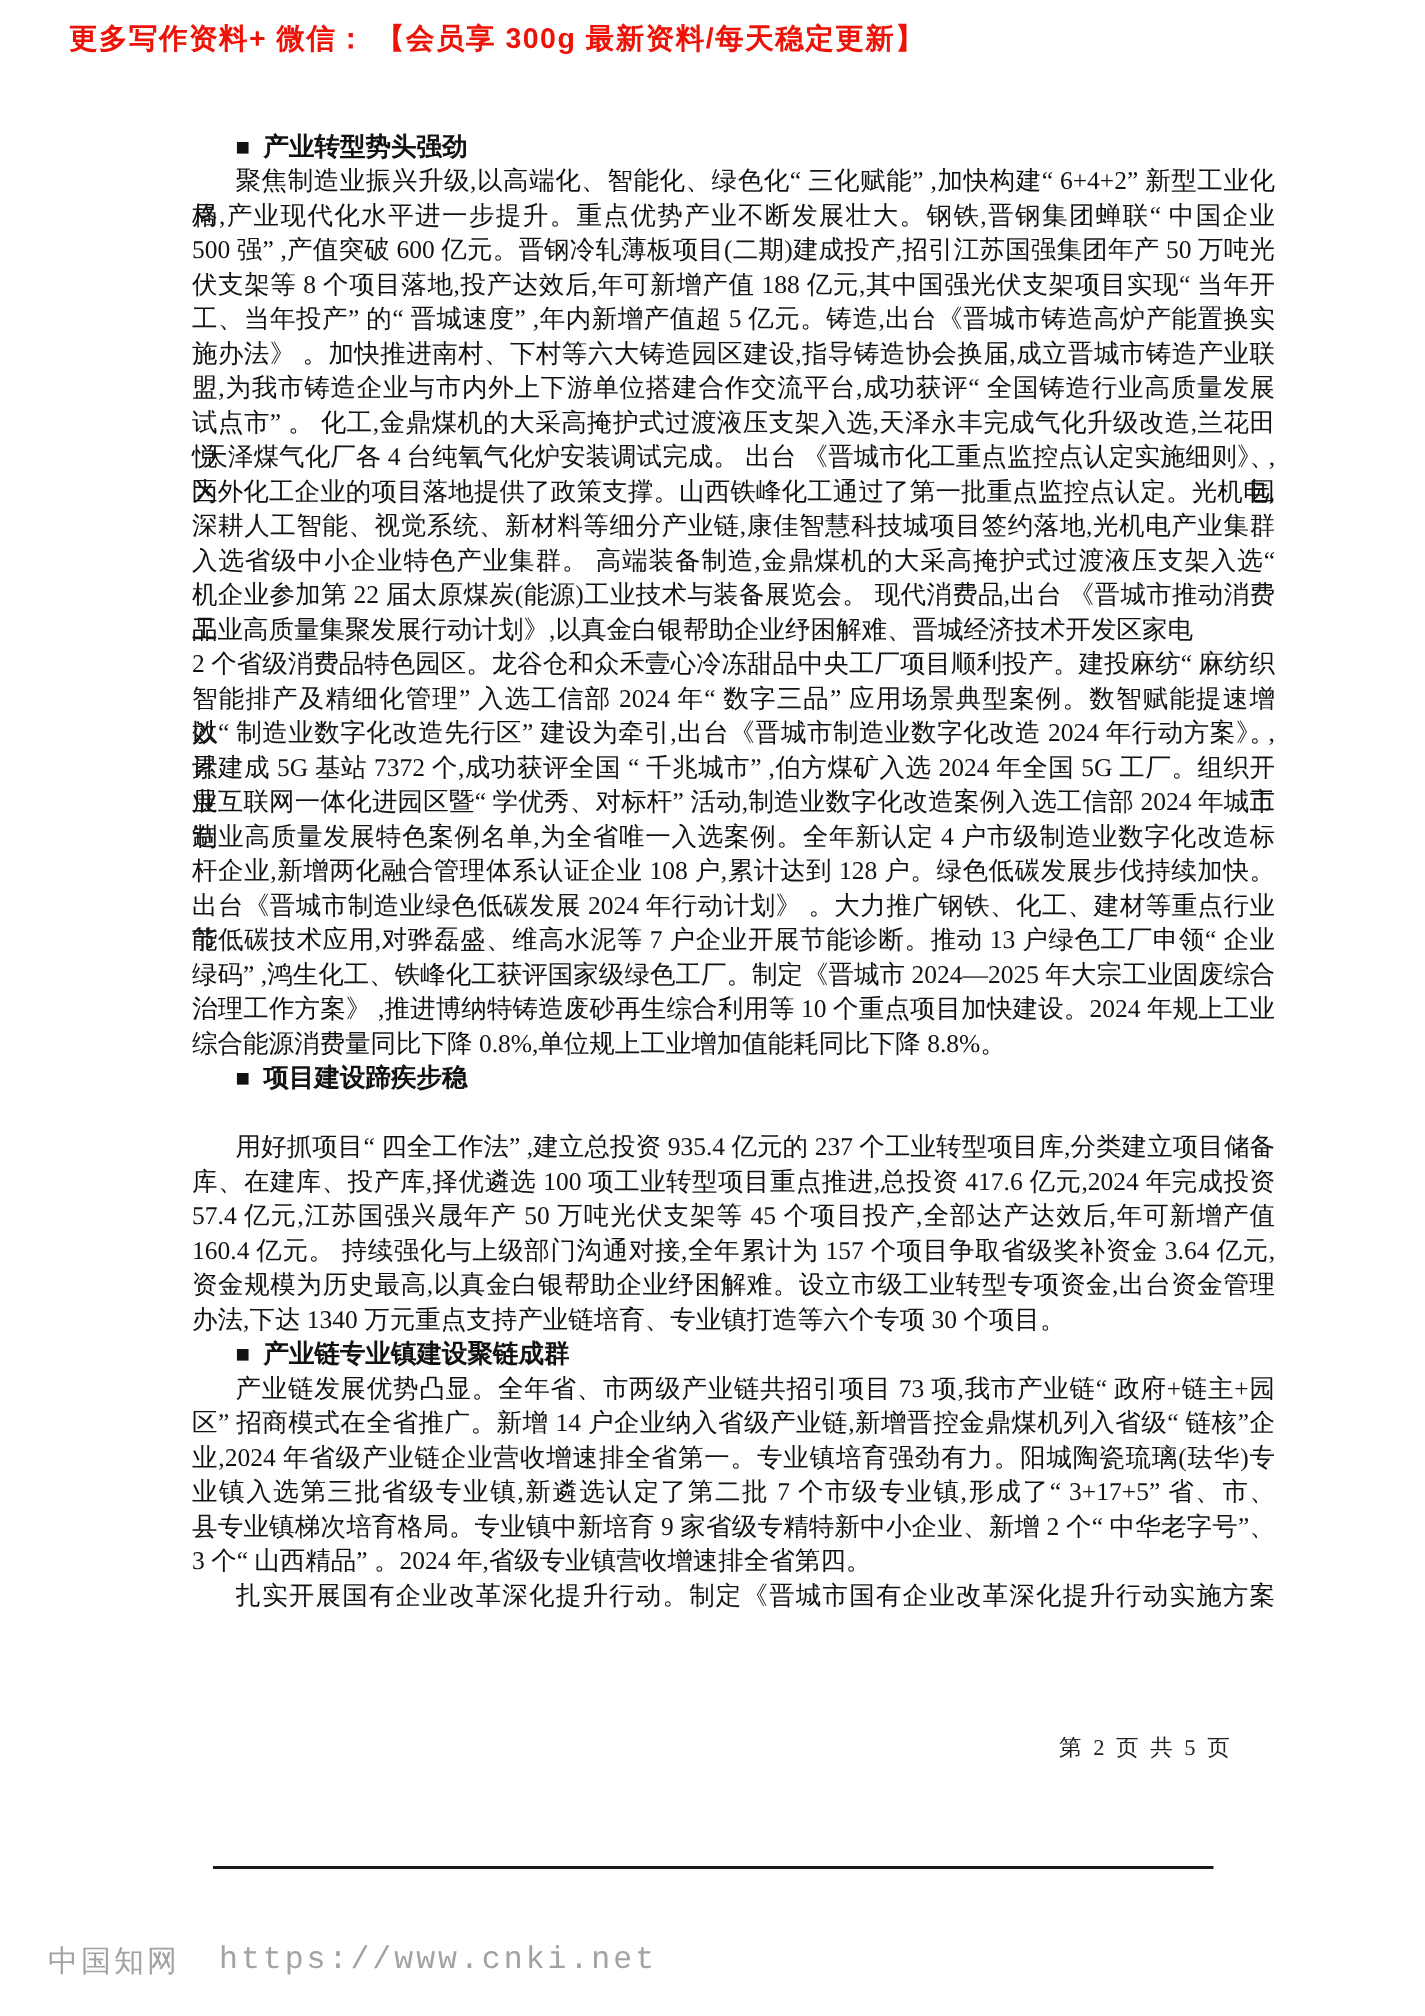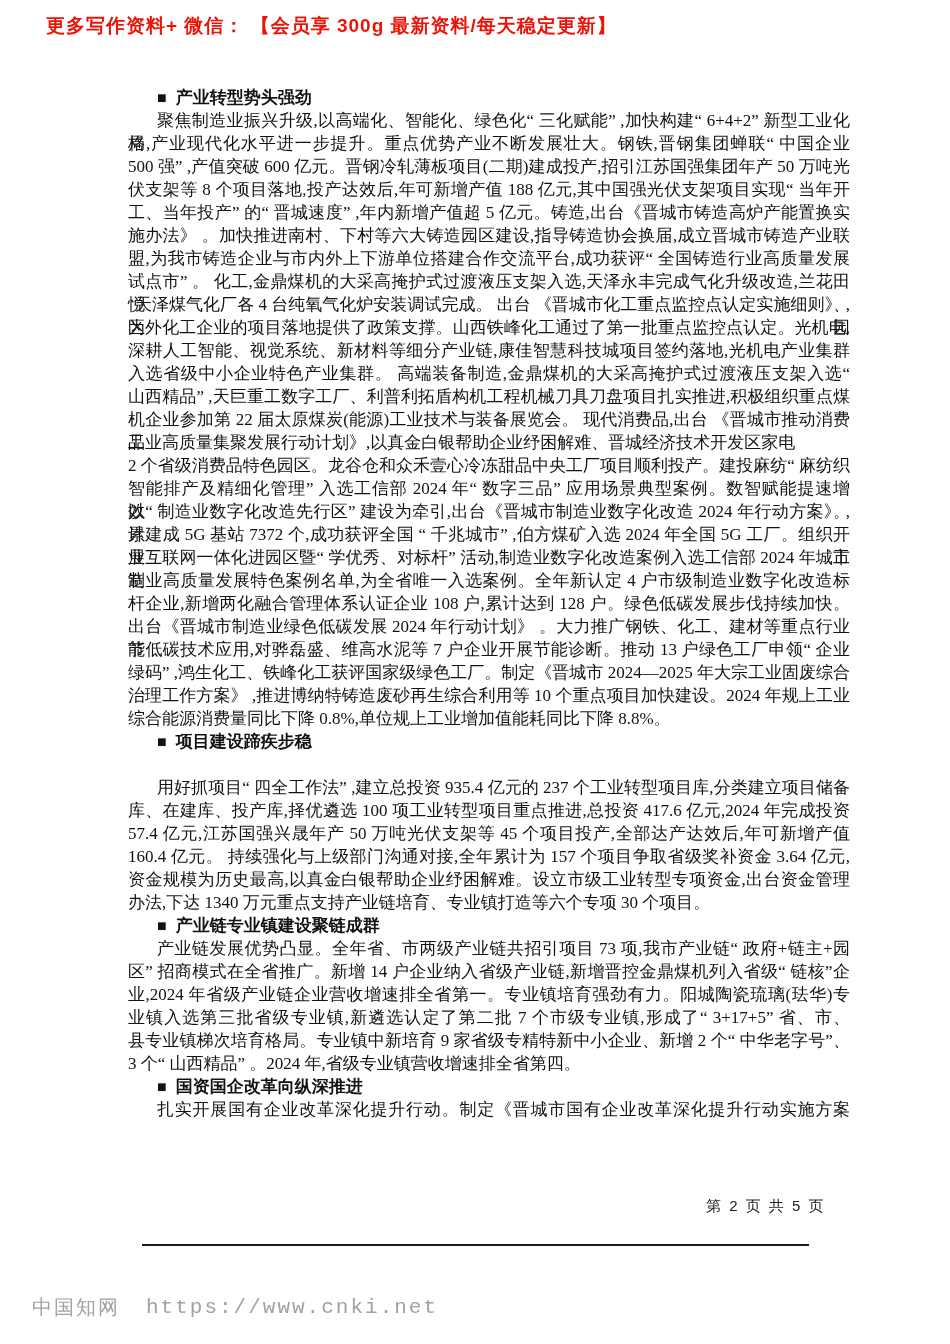--- a/index.html
+++ b/index.html
@@ -38,24 +38,24 @@
     padding-left:29px;
     font-family:"Liberation Sans","DejaVu Sans",sans-serif;
   }
   .line.heading .bullet{
     display:inline-block;
     margin-right:9px;
     font-size:16px;
   }
   .line.blank{height:23px;}
   #page-number{
-    position:absolute;left:706px;top:1197px;
+    position:absolute;left:706px;top:1156px;
     font-size:15px;color:#222;
     letter-spacing:2px;
-    font-family:Liberation Sans, sans-serif;
+    font-family:Liberation Serif, serif;
   }
   #divider{
     position:absolute;left:142px;top:1244px;
     width:667px;height:2px;background:#1a1a1a;
   }
   #watermark{
     position:absolute;left:32px;top:1294px;
     display:flex;align-items:center;
   }
   #wm-site{
@@ -84,21 +84,20 @@
       <div class="line fill">500 强” ,产值突破 600 亿元。晋钢冷轧薄板项目(二期)建成投产,招引江苏国强集团年产 50 万吨光</div>
       <div class="line fill">伏支架等 8 个项目落地,投产达效后,年可新增产值 188 亿元,其中国强光伏支架项目实现“ 当年开</div>
       <div class="line fill">工、当年投产” 的“ 晋城速度” ,年内新增产值超 5 亿元。铸造,出台《晋城市铸造高炉产能置换实</div>
       <div class="line fill">施办法》 。加快推进南村、下村等六大铸造园区建设,指导铸造协会换届,成立晋城市铸造产业联</div>
       <div class="line fill">盟,为我市铸造企业与市内外上下游单位搭建合作交流平台,成功获评“ 全国铸造行业高质量发展</div>
       <div class="line fill">试点市” 。 化工,金鼎煤机的大采高掩护式过渡液压支架入选,天泽永丰完成气化升级改造,兰花田悦、</div>
       <div class="line fill smallindent">天泽煤气化厂各 4 台纯氧气化炉安装调试完成。 出台 《晋城市化工重点监控点认定实施细则》 ,为园</div>
       <div class="line fill">区外化工企业的项目落地提供了政策支撑。山西铁峰化工通过了第一批重点监控点认定。光机电,</div>
       <div class="line fill">深耕人工智能、视觉系统、新材料等细分产业链,康佳智慧科技城项目签约落地,光机电产业集群</div>
       <div class="line fill">入选省级中小企业特色产业集群。 高端装备制造,金鼎煤机的大采高掩护式过渡液压支架入选“</div>
-      <div class="line fill">山西精品” ,天巨重工数字工厂、利普利拓盾构机工程机械刀具刀盘项目扎实推进,积极组织重点煤</div>
       <div class="line fill">机企业参加第 22 届太原煤炭(能源)工业技术与装备展览会。 现代消费品,出台 《晋城市推动消费品</div>
       <div class="line">工业高质量集聚发展行动计划》,以真金白银帮助企业纾困解难、晋城经济技术开发区家电</div>
       <div class="line fill">2 个省级消费品特色园区。龙谷仓和众禾壹心冷冻甜品中央工厂项目顺利投产。建投麻纺“ 麻纺织</div>
       <div class="line fill">智能排产及精细化管理” 入选工信部 2024 年“ 数字三品” 应用场景典型案例。数智赋能提速增效。</div>
       <div class="line fill">以“ 制造业数字化改造先行区” 建设为牵引,出台《晋城市制造业数字化改造 2024 年行动方案》 ,累</div>
       <div class="line fill">计建成 5G 基站 7372 个,成功获评全国 “ 千兆城市” ,伯方煤矿入选 2024 年全国 5G 工厂。组织开展工</div>
       <div class="line fill">业互联网一体化进园区暨“ 学优秀、对标杆” 活动,制造业数字化改造案例入选工信部 2024 年城市制</div>
       <div class="line fill">造业高质量发展特色案例名单,为全省唯一入选案例。全年新认定 4 户市级制造业数字化改造标</div>
       <div class="line fill">杆企业,新增两化融合管理体系认证企业 108 户,累计达到 128 户。绿色低碳发展步伐持续加快。</div>
       <div class="line fill">出台《晋城市制造业绿色低碳发展 2024 年行动计划》 。大力推广钢铁、化工、建材等重点行业节</div>
@@ -114,21 +113,20 @@
       <div class="line fill">160.4 亿元。 持续强化与上级部门沟通对接,全年累计为 157 个项目争取省级奖补资金 3.64 亿元,</div>
       <div class="line fill">资金规模为历史最高,以真金白银帮助企业纾困解难。设立市级工业转型专项资金,出台资金管理</div>
       <div class="line">办法,下达 1340 万元重点支持产业链培育、专业镇打造等六个专项 30 个项目。</div>
       <div class="line heading"><span class="bullet">■</span><span>产业链专业镇建设聚链成群</span></div>
       <div class="line fill indent">产业链发展优势凸显。全年省、市两级产业链共招引项目 73 项,我市产业链“ 政府+链主+园</div>
       <div class="line fill">区” 招商模式在全省推广。新增 14 户企业纳入省级产业链,新增晋控金鼎煤机列入省级“ 链核”企</div>
       <div class="line fill">业,2024 年省级产业链企业营收增速排全省第一。专业镇培育强劲有力。阳城陶瓷琉璃(珐华)专</div>
       <div class="line fill">业镇入选第三批省级专业镇,新遴选认定了第二批 7 个市级专业镇,形成了“ 3+17+5” 省、市、</div>
       <div class="line fill">县专业镇梯次培育格局。专业镇中新培育 9 家省级专精特新中小企业、新增 2 个“ 中华老字号”、</div>
       <div class="line">3 个“ 山西精品” 。2024 年,省级专业镇营收增速排全省第四。</div>
-      <div class="line heading"><span class="bullet">■</span><span>国资国企改革向纵深推进</span></div>
       <div class="line fill indent">扎实开展国有企业改革深化提升行动。制定《晋城市国有企业改革深化提升行动实施方案</div>
     </div>
 
   <div id="page-number">第 2 页 共 5 页</div>
 
   <div id="divider"></div>
 
   <div id="watermark">
     <span id="wm-site">中国知网</span>
     <span id="wm-url">https://www.cnki.net</span>

